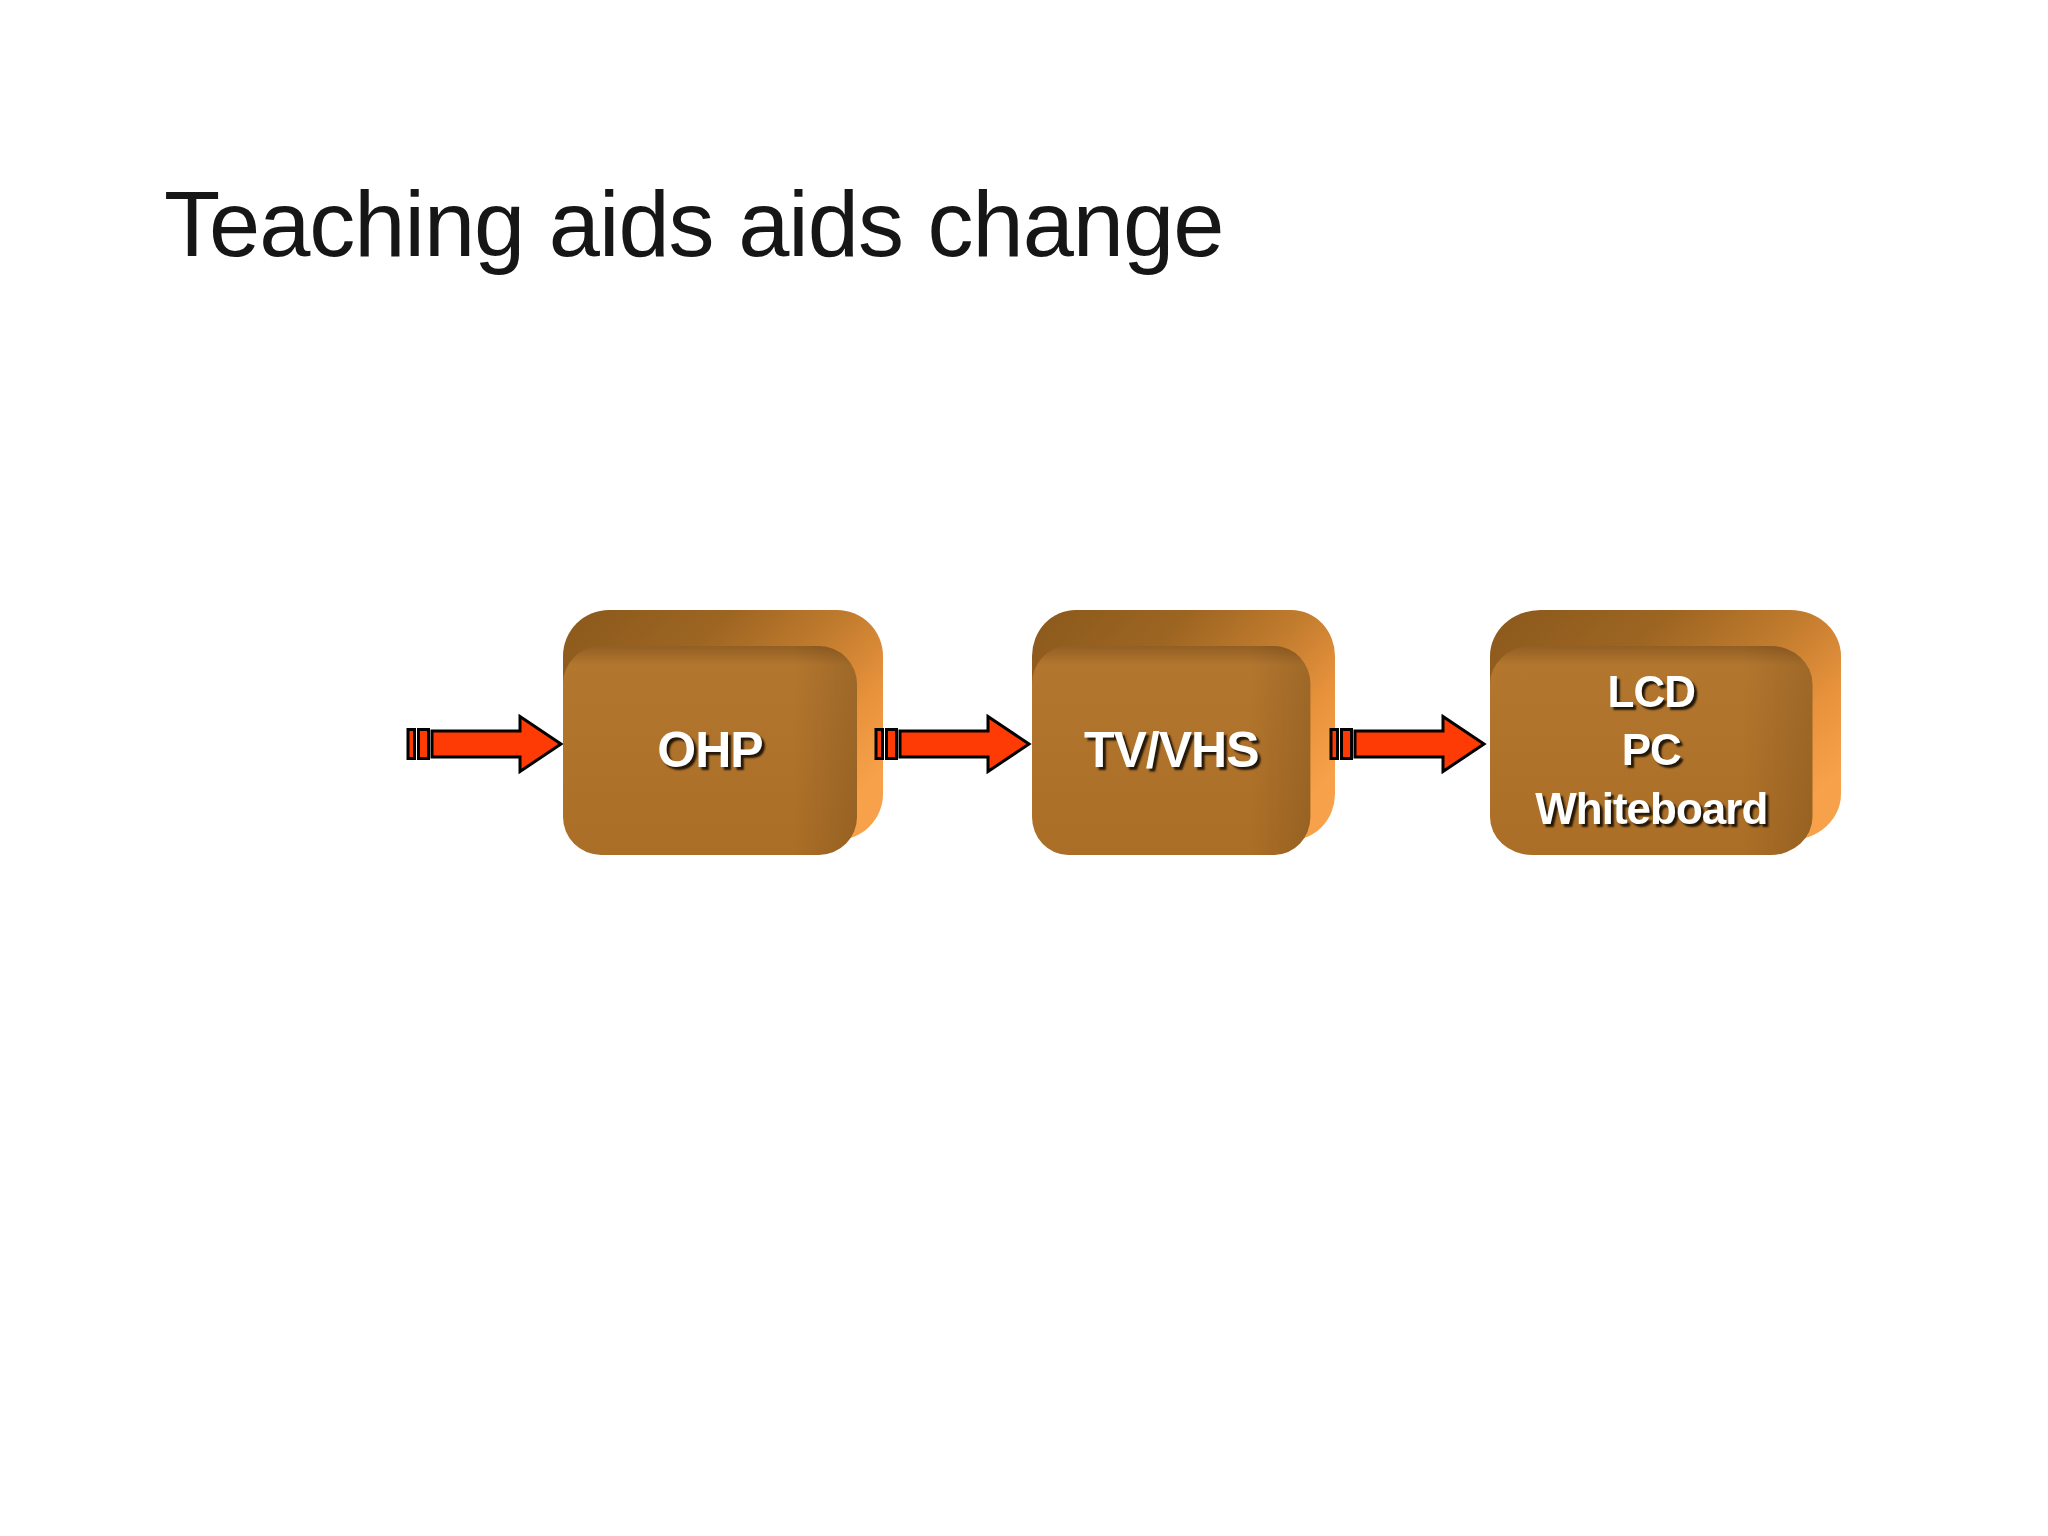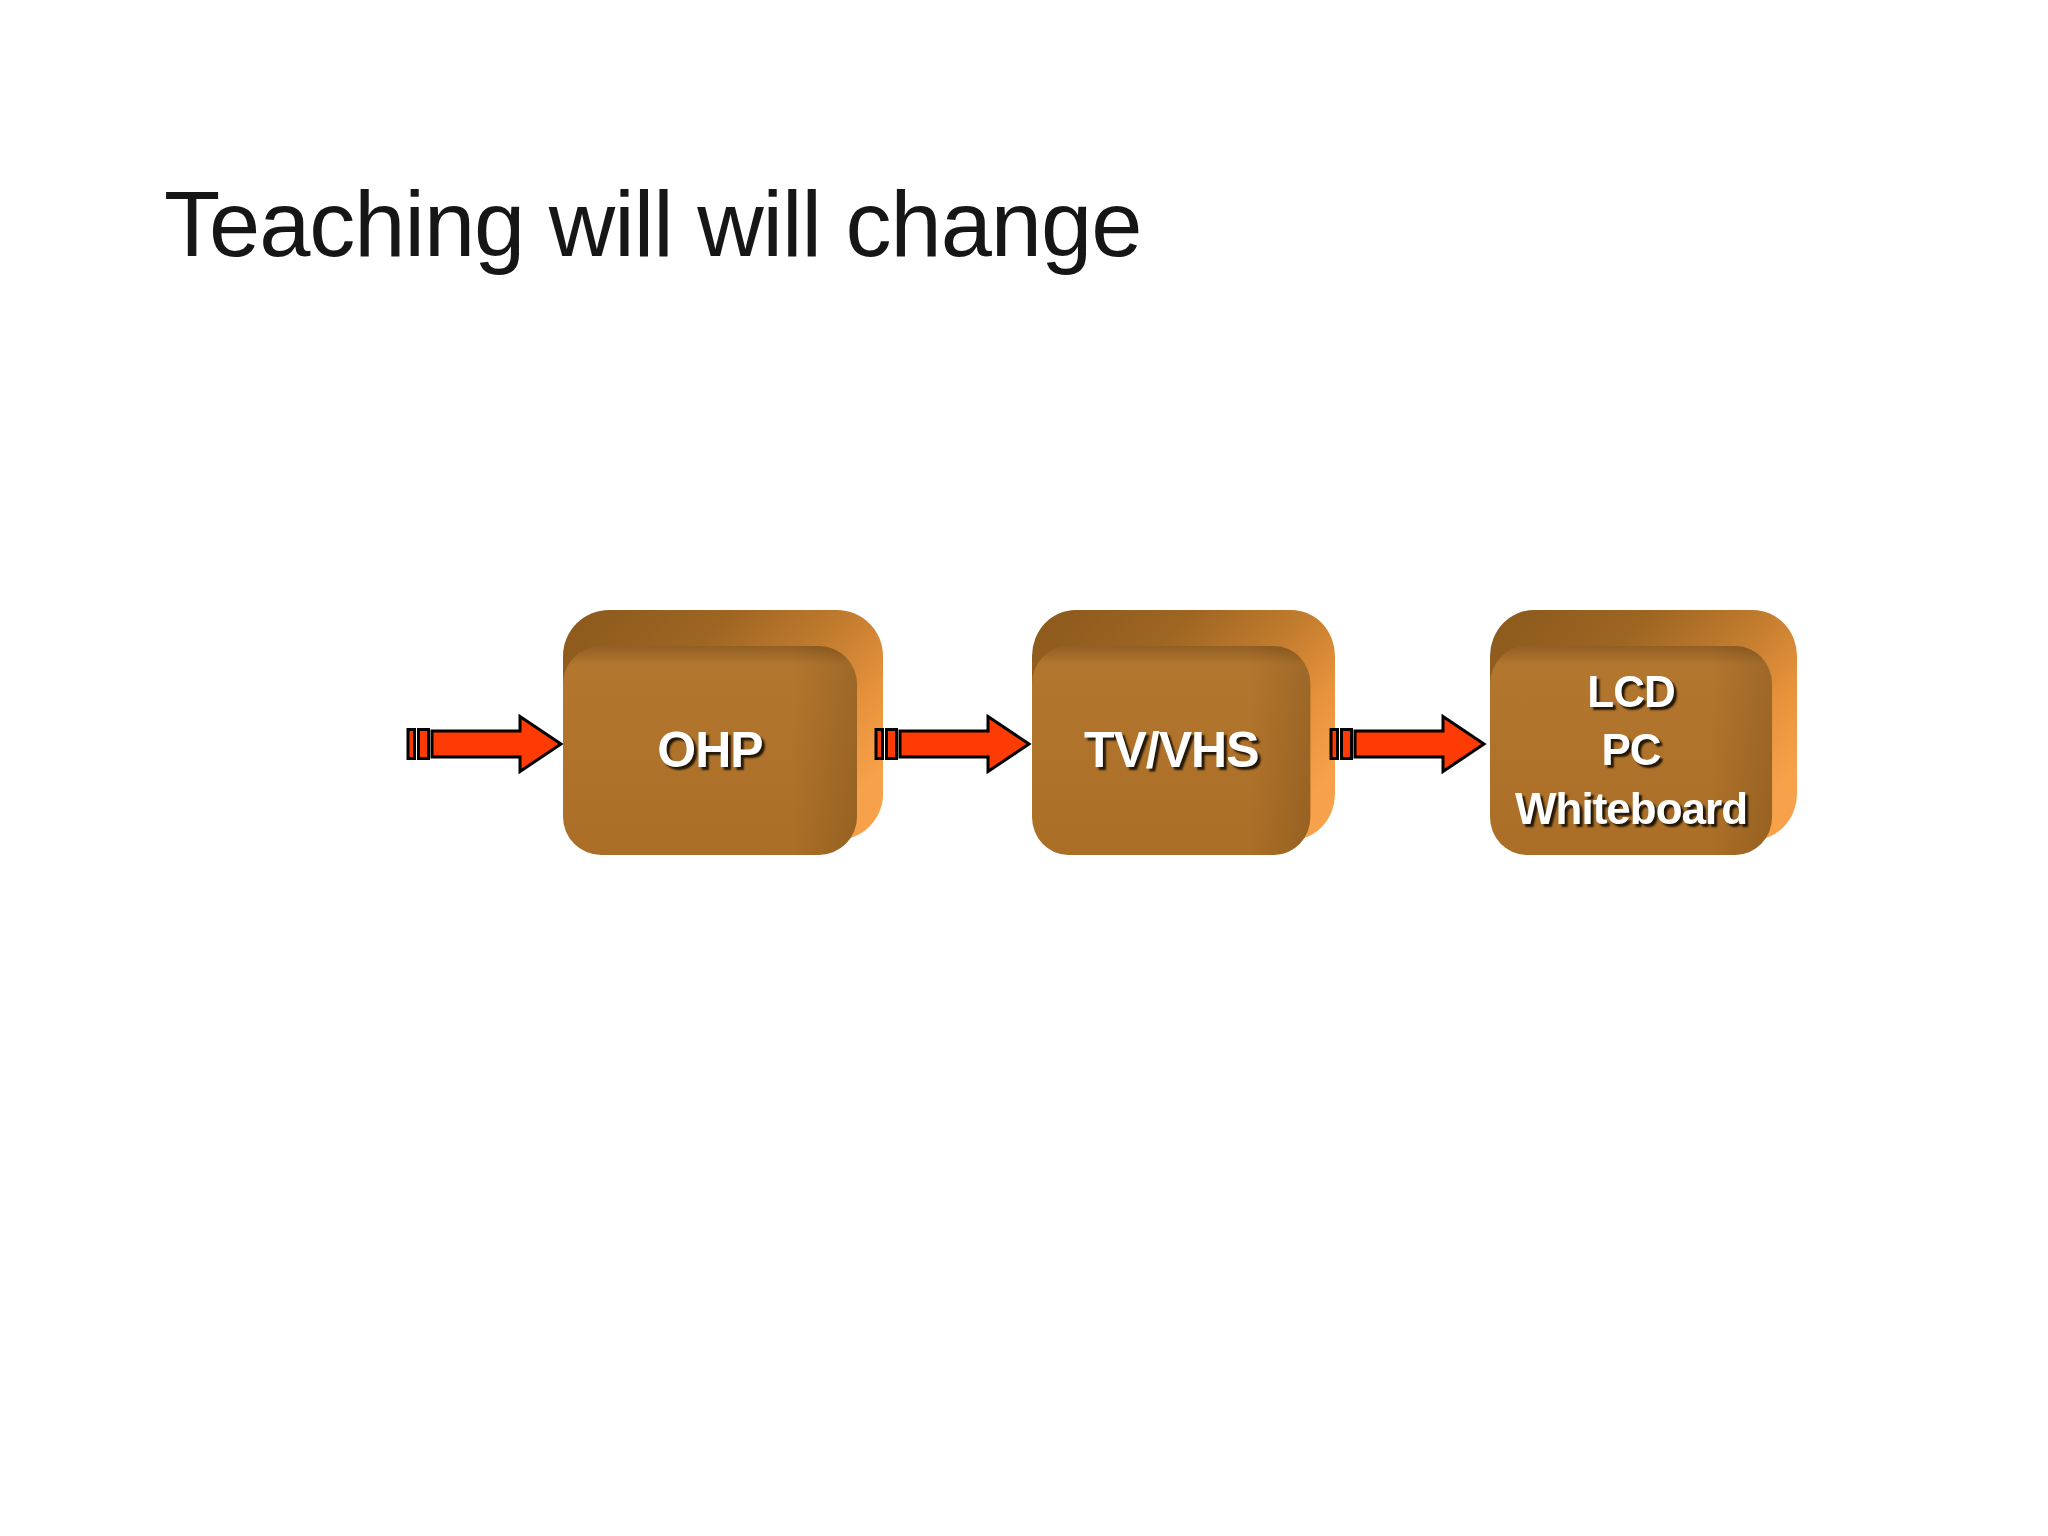--- a/index.html
+++ b/index.html
@@ -48,21 +48,21 @@
         <stop offset="0" stop-color="rgba(45,22,0,0.25)"></stop>
         <stop offset="0.09" stop-color="rgba(45,22,0,0)"></stop>
       </linearGradient>
       <linearGradient id="rshade" x1="0" y1="0" x2="1" y2="0">
         <stop offset="0.78" stop-color="rgba(0,0,0,0)"></stop>
         <stop offset="1" stop-color="rgba(0,0,0,0.12)"></stop>
       </linearGradient>
     </defs>
   </svg>
 
-  <h1 class="title">Teaching will will change</h1>
+  <h1 class="title">Teaching aids aids change</h1>
 
   <div class="flow">
 
 
     <svg class="arrow" style="left:406px;" viewBox="0 0 158 60">
       <g fill="#ff3b05" stroke="#000000" stroke-width="3">
         <rect x="2" y="15.5" width="6.5" height="29"></rect>
         <rect x="12.5" y="15.5" width="10" height="29"></rect>
         <polygon points="26,17 114,17 114,2.5 155,30 114,57.5 114,43 26,43"></polygon>
       </g>
@@ -97,21 +97,21 @@
     </div>
 
     <svg class="arrow" style="left:1329px;" viewBox="0 0 158 60">
       <g fill="#ff3b05" stroke="#000000" stroke-width="3">
         <rect x="2" y="15.5" width="6.5" height="29"></rect>
         <rect x="12.5" y="15.5" width="10" height="29"></rect>
         <polygon points="26,17 114,17 114,2.5 155,30 114,57.5 114,43 26,43"></polygon>
       </g>
     </svg>
 
-    <div class="box" style="left:1490px;width:307px;">
+    <div class="box" style="left:1490px;width:307px;padding-left:44px;">
       <svg class="box-bg" viewBox="0 0 320 245" preserveAspectRatio="none">
         <rect x="0" y="0" width="320" height="230" rx="46" fill="url(#bevel)"></rect>
         <rect x="0" y="36" width="294" height="209" rx="38" fill="url(#face)"></rect>
         <rect x="0" y="36" width="294" height="209" rx="38" fill="url(#ridge)"></rect>
         <rect x="0" y="36" width="294" height="209" rx="38" fill="url(#rshade)"></rect>
       </svg>
       <div class="box-label multi">
         <span>LCD</span>
         <span>PC</span>
         <span>Whiteboard</span>

